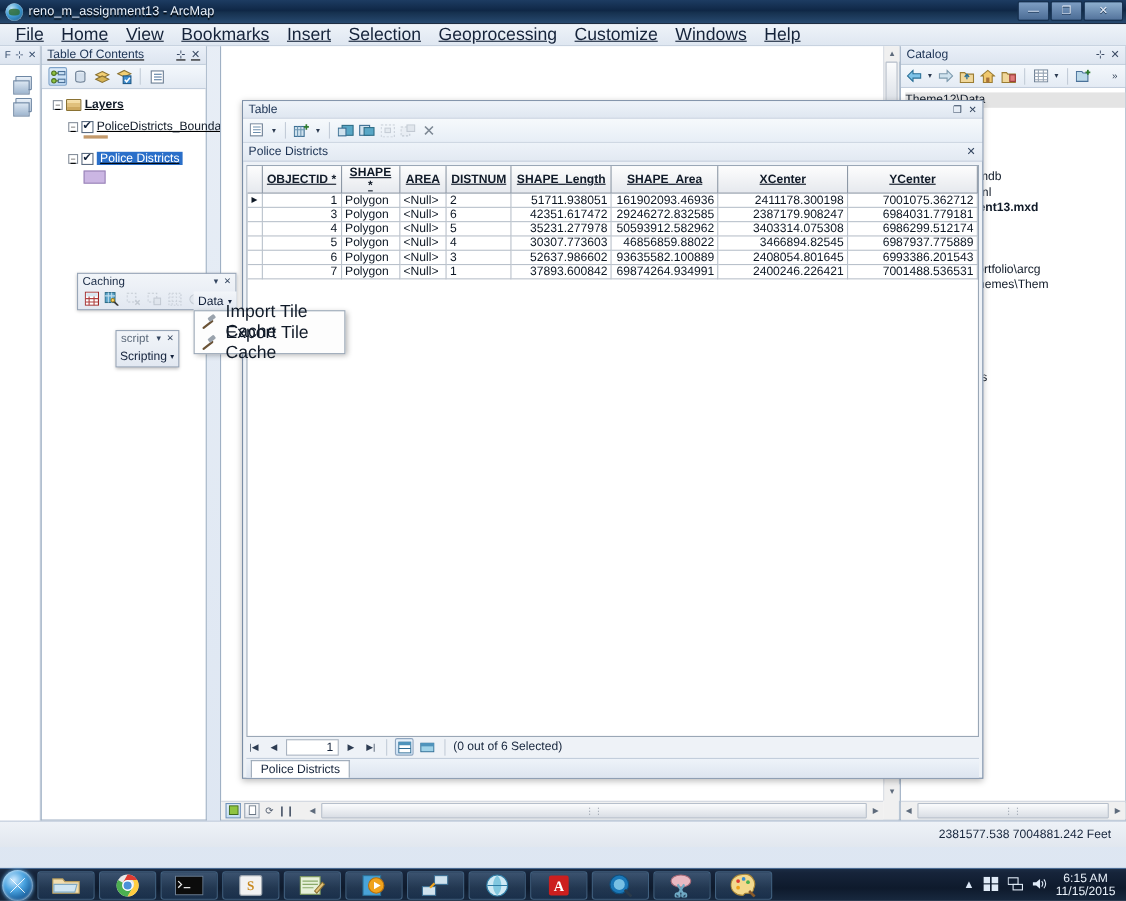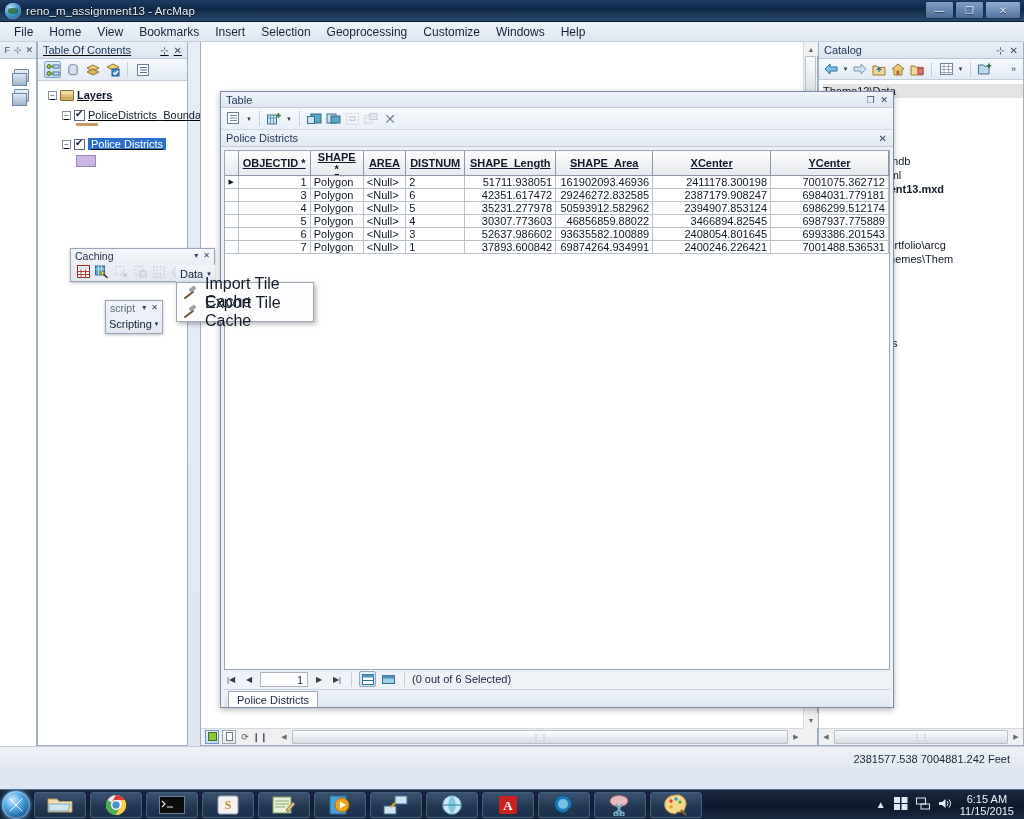--- a/index.html
+++ b/index.html
@@ -50,21 +50,21 @@
   .winbtn.close { background: linear-gradient(180deg,#8fb0cf,#53739c); width:36px;}
 
   
   .menubar {
     position: absolute; left: 0; top: 22px; width: 1024px; height: 20px;
     background: linear-gradient(180deg,#eef3f9,#dfe7f1);
     border-bottom: 1px solid #c5d0de;
     display: flex; align-items: center; padding-left: 6px;
   }
   .menubar .mi {
-    padding: 2px 8px; font-size: 12px; color: #15233a; cursor: default;
+    padding: 2px 8px; font-size: 16px; color: #15233a; cursor: default; text-decoration: underline;
   }
 
   
   .panel-head {
     height: 17px; display: flex; align-items: center;
     background: linear-gradient(180deg,#eaf0f8,#dde5f0);
     border-bottom: 1px solid #b9c6d6;
     font-size: 11px; color: #1c3354; padding-left: 5px;
   }
   .panel-head .ctl { margin-left:auto; display:flex; gap:5px; padding-right:5px; color:#3a4a63; font-size:10px;}
@@ -638,21 +638,21 @@
             <td class="num">6984031.779181</td>
           </tr>
           <tr>
             <td class="rowsel"></td>
             <td class="num">4</td>
             <td>Polygon</td>
             <td>&lt;Null&gt;</td>
             <td>5</td>
             <td class="num">35231.277978</td>
             <td class="num">50593912.582962</td>
-            <td class="num">2394907.853124</td>
+            <td class="num">3403314.075308</td>
             <td class="num">6986299.512174</td>
           </tr>
           <tr>
             <td class="rowsel"></td>
             <td class="num">5</td>
             <td>Polygon</td>
             <td>&lt;Null&gt;</td>
             <td>4</td>
             <td class="num">30307.773603</td>
             <td class="num">46856859.88022</td>

